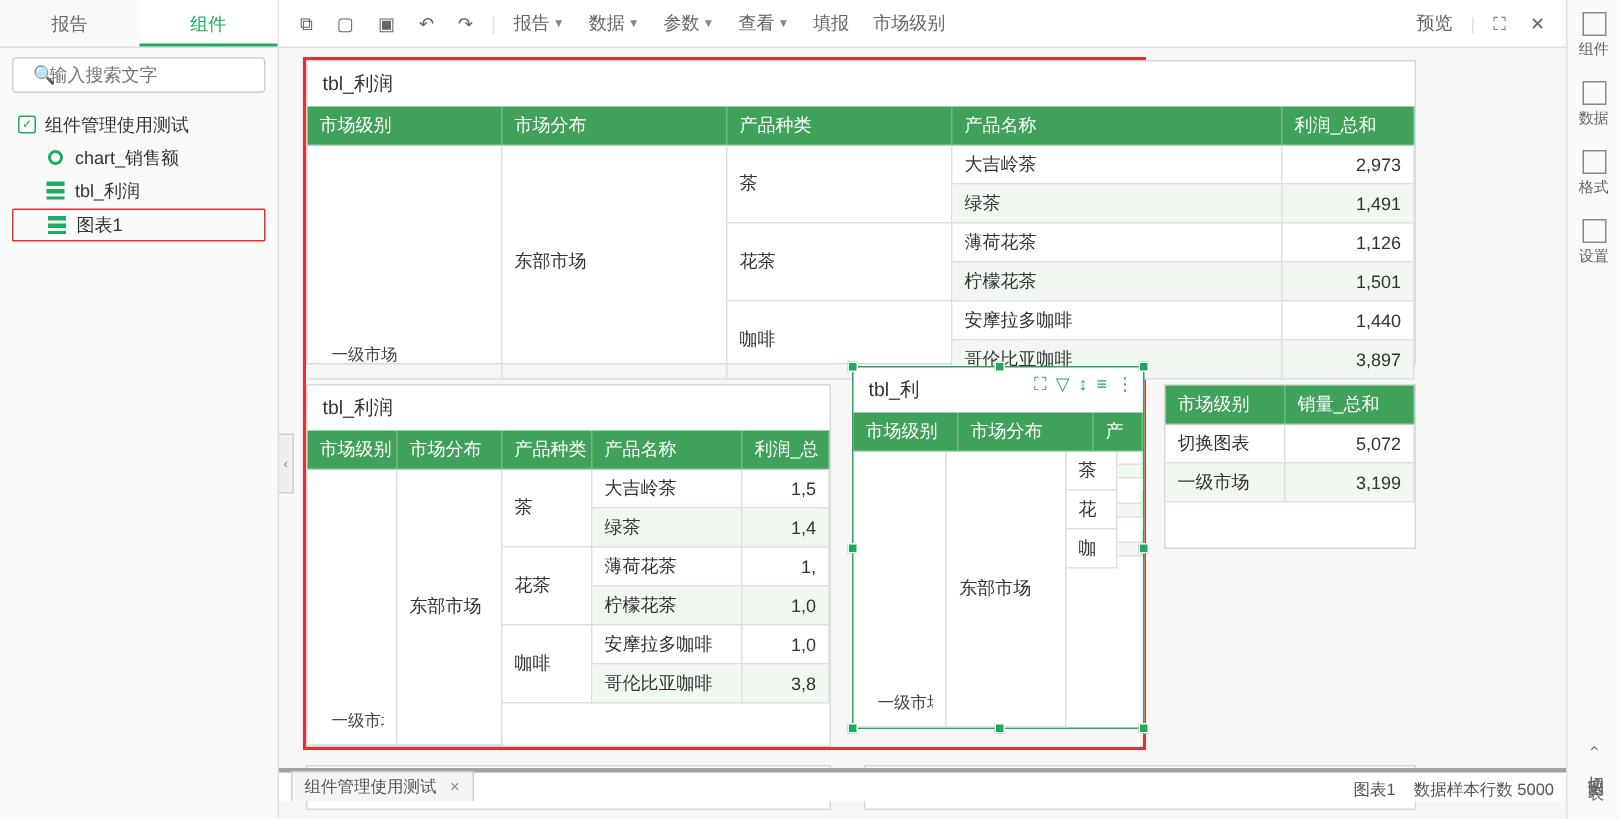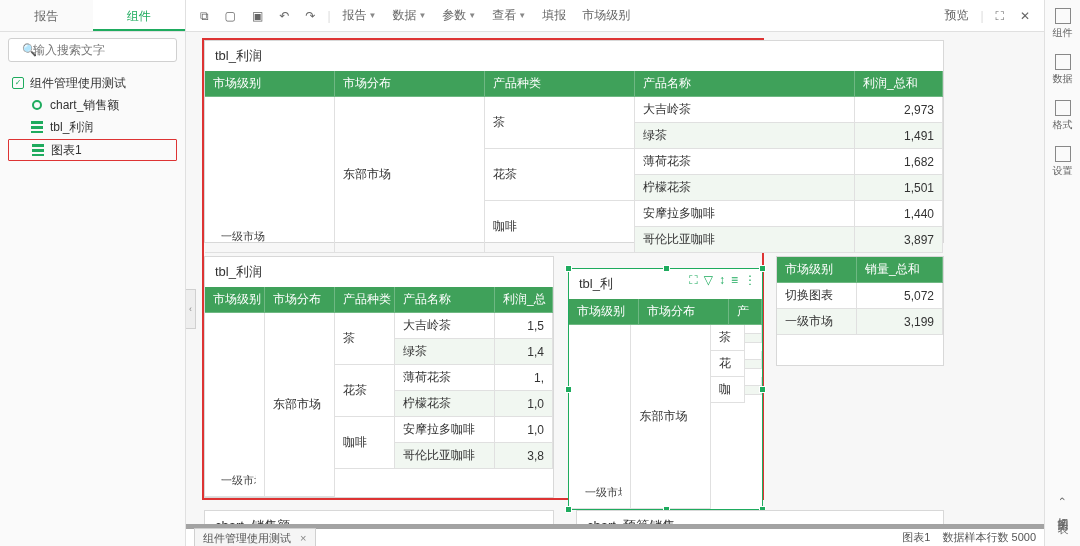--- a/index.html
+++ b/index.html
@@ -40,21 +40,21 @@
 .ghcell { border-color: rgba(255,255,255,.25); }
 .gcaption { font-size: 11px; color: #444; }
 .grow { display: flex; }
 .tnum { justify-content: flex-end; }
 .alt { background: #f1f7f1; }
 .handle { position: absolute; width: 7px; height: 7px; background: #1eab5e; border: 1px solid #fff; }
 .redbox { position: absolute; border: 2px solid #d33; pointer-events: none; }
 .rightbar { width: 36px; border-left: 1px solid #e0e0e0; display: flex; flex-direction: column; align-items: center; padding-top: 8px; gap: 14px; color: #666; font-size: 10px; background: #fafafa; }
 .rb-item { display: flex; flex-direction: column; align-items: center; gap: 2px; cursor: pointer; }
 .rb-ico { width: 16px; height: 16px; border: 1px solid #888; }
-.footer { position: absolute; left: 186px; right: 36px; bottom: 0; height: 22px; border-top: 5px solid #a3a3a3; background: #fff; display: flex; align-items: center; padding: 0 8px; font-size: 11px; color: #555; }
+.footer { position: absolute; left: 186px; right: 36px; bottom: 12px; height: 22px; border-top: 3px solid #a3a3a3; background: #fff; display: flex; align-items: flex-end; padding: 0 8px; font-size: 11px; color: #555; }
 .ftab { padding: 2px 8px; border: 1px solid #d0d0d0; border-bottom: none; background: #f5f5f5; margin-right: 4px; position: relative; }
 .ftab .x { margin-left: 6px; color: #888; cursor: pointer; }
 .fspacer { flex: 1; }
 .collapse { position: absolute; left: 0; top: 50%; width: 10px; height: 40px; background: #eee; border: 1px solid #d0d0d0; border-left: none; display: flex; align-items: center; justify-content: center; color: #888; font-size: 9px; cursor: pointer; }
 .vert { writing-mode: vertical-rl; letter-spacing: 2px; color: #666; margin-top: auto; margin-bottom: 30px; font-size: 11px; }
 </style>
 </head>
 <body>
 
 <div class="app">
@@ -162,21 +162,21 @@
                     <div class="gcell" style="width: 220px;">绿茶</div>
                     <div class="gcell tnum" style="flex: 1 1 0%;">1,491</div>
                   </div>
                 </div>
               </div>
               <div style="display: flex;">
                 <div class="gcell" style="width: 150px;">花茶</div>
                 <div style="flex: 1 1 0%;">
                   <div class="grow">
                     <div class="gcell" style="width: 220px;">薄荷花茶</div>
-                    <div class="gcell tnum" style="flex: 1 1 0%;">1,682</div>
+                    <div class="gcell tnum" style="flex: 1 1 0%;">1,126</div>
                   </div>
                   <div class="grow alt">
                     <div class="gcell" style="width: 220px;">柠檬花茶</div>
                     <div class="gcell tnum" style="flex: 1 1 0%;">1,501</div>
                   </div>
                 </div>
               </div>
               <div style="display: flex;">
                 <div class="gcell" style="width: 150px;">咖啡</div>
                 <div style="flex: 1 1 0%;">
@@ -245,21 +245,21 @@
                   <div class="grow alt">
                     <div class="gcell" style="width: 100px;">哥伦比亚咖啡</div>
                     <div class="gcell tnum" style="flex: 1 1 0%;">3,8</div>
                   </div>
                 </div>
               </div>
             </div>
         </div>
       </div>
 
-      <div class="panel selected" style="left:382px;top:236px;width:195px;height:242px">
+      <div class="panel selected" style="left:382px;top:212px;width:195px;height:242px">
         <div class="panel-title">tbl_利</div>
         <div class="panel-tools">
           <span>⛶</span>
           <span>▽</span>
           <span>↕</span>
           <span>≡</span>
           <span>⋮</span>
         </div>
         <div class="ghead">
           <div class="ghcell" style="width:70px">市场级别</div>

